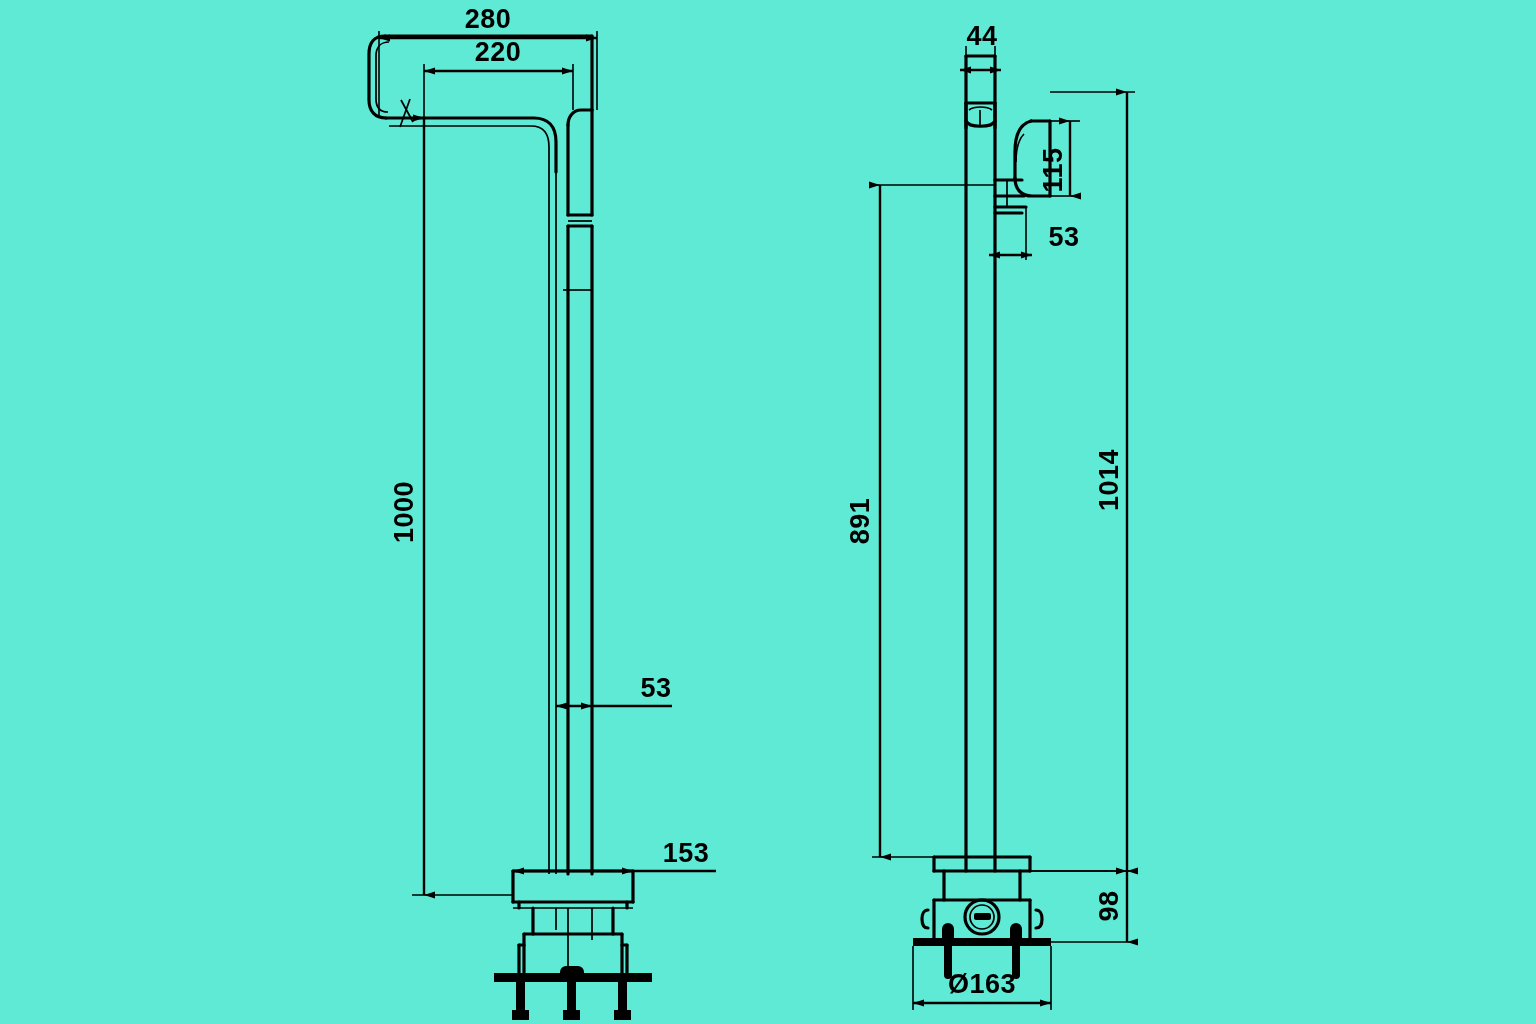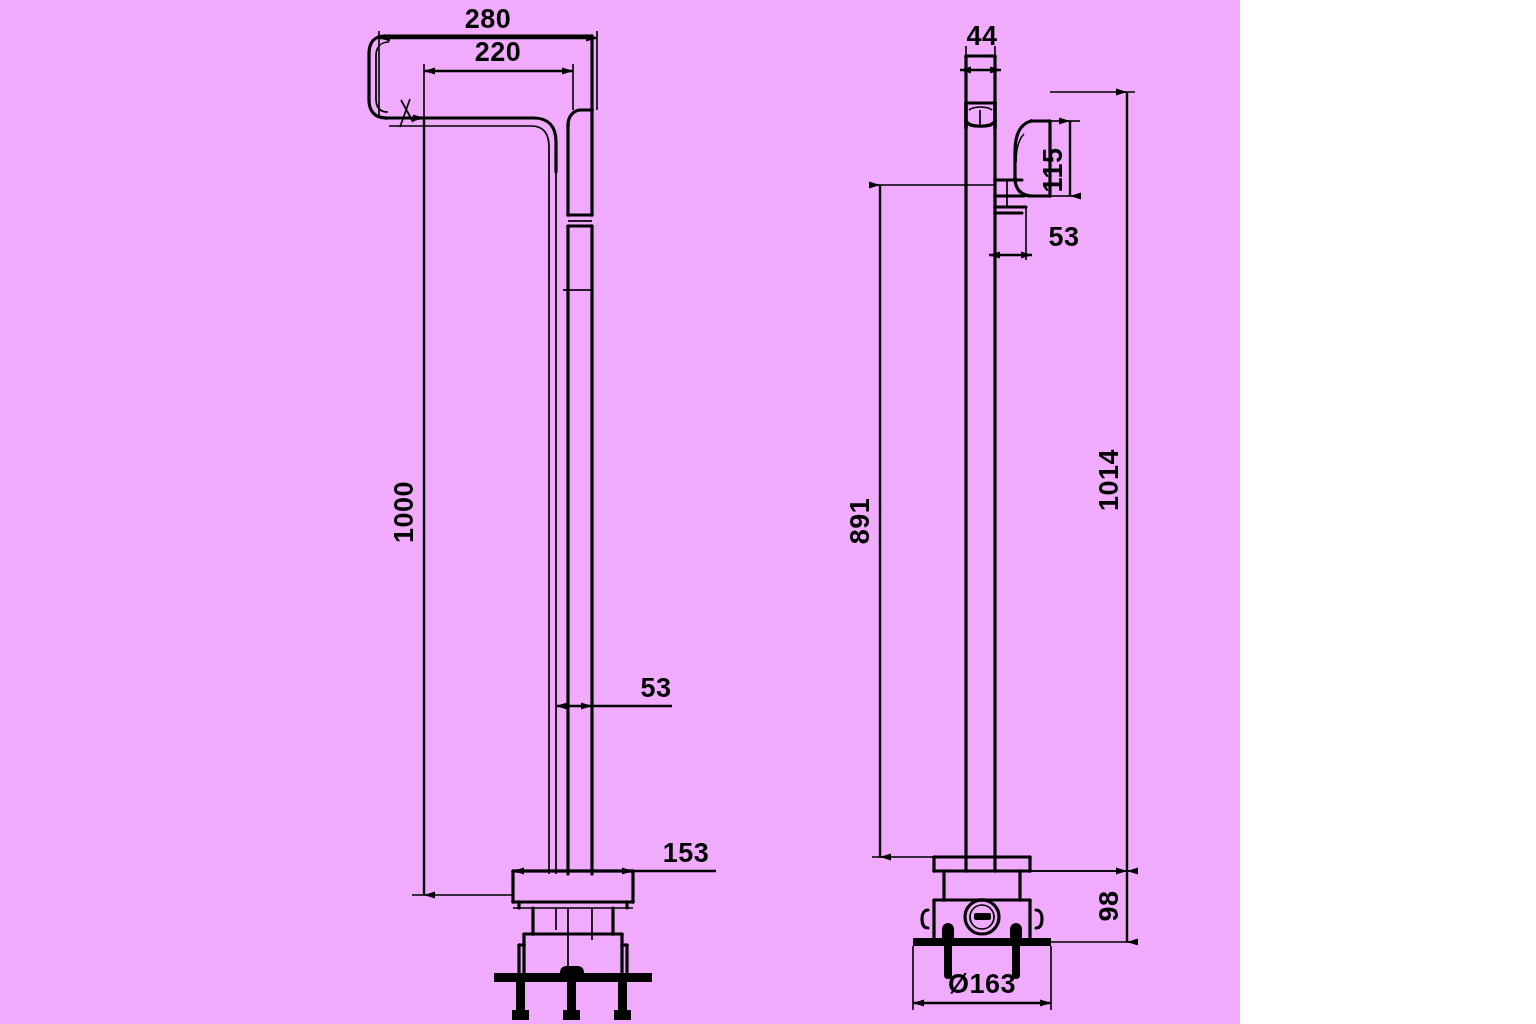--- a/index.html
+++ b/index.html
@@ -5,23 +5,23 @@
   html, body {
     margin: 0;
     padding: 0;
     background: #ffffff;
   }
   body {
     font-family: "Liberation Sans", sans-serif;
   }
   #sheet {
     position: relative;
-    width: 1240px;
+    width: 1536px;
     height: 1024px;
-    background: #f0abfc;
+    background: #5eead4;
     overflow: hidden;
   }
   #drawing-svg {
     position: absolute;
     left: 0;
     top: 0;
     width: 1536px;
     height: 1024px;
     display: block;
   }

